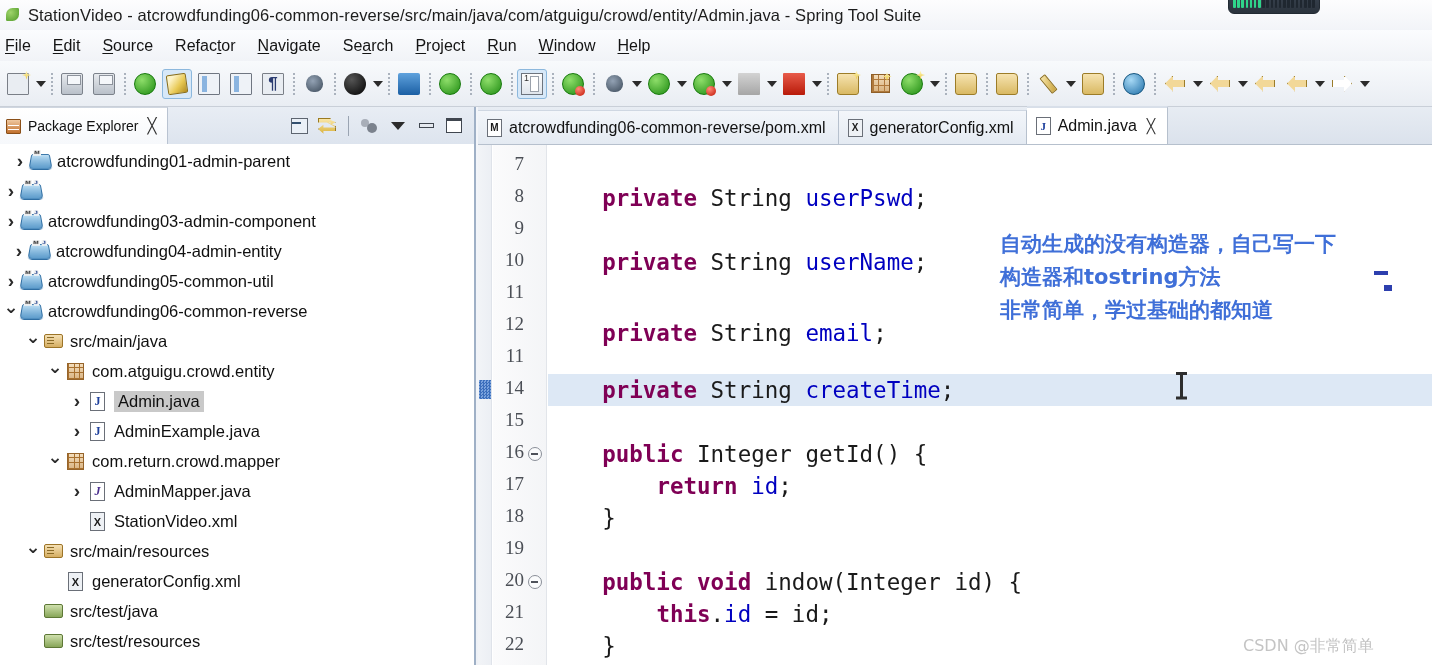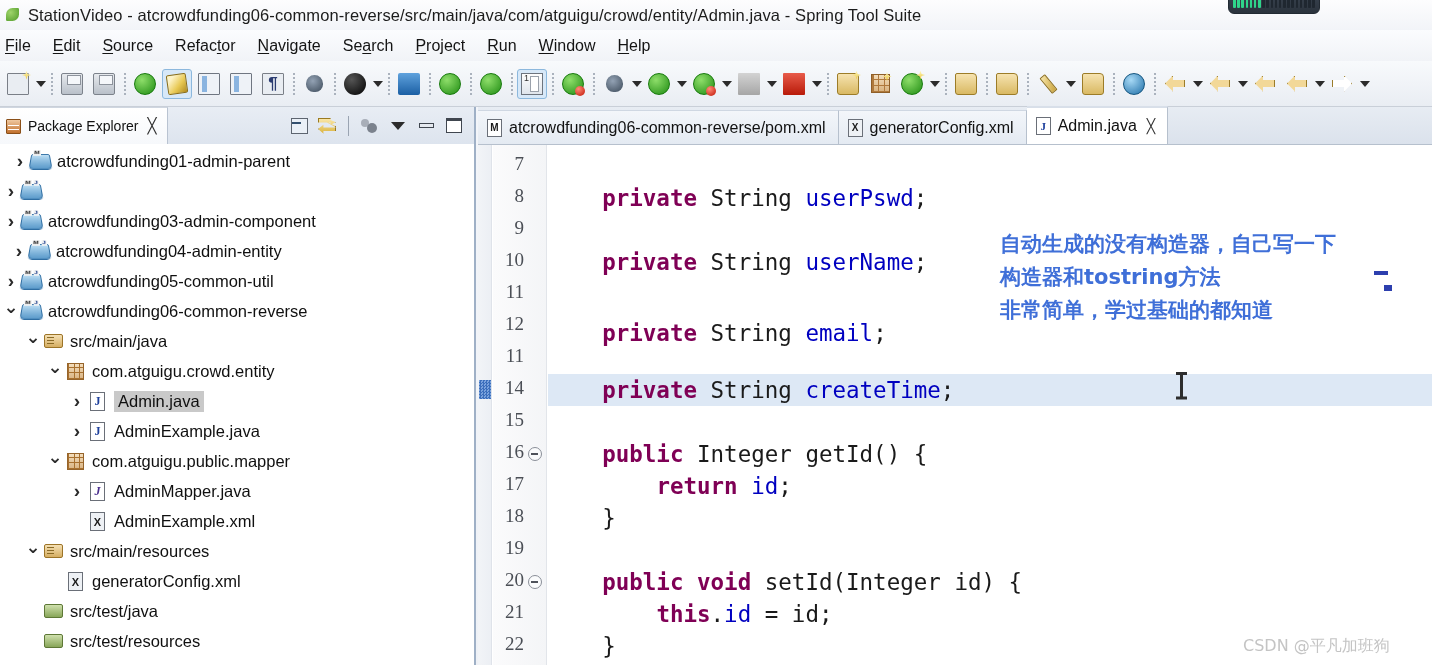--- a/index.html
+++ b/index.html
@@ -510,35 +510,35 @@
           <span class="tico">
             <span class="i-java"></span>
           </span>
           <span class="lbl">AdminExample.java</span>
         </div>
         <div class="trow" style="padding-left: 46px;">
           <span class="chev d"></span>
           <span class="tico">
             <span class="i-pkg"></span>
           </span>
-          <span class="lbl">com.atguigu.public.mapper</span>
+          <span class="lbl">com.return.crowd.mapper</span>
         </div>
         <div class="trow" style="padding-left: 68px;">
           <span class="chev r"></span>
           <span class="tico">
             <span class="i-java i-javaI"></span>
           </span>
           <span class="lbl">AdminMapper.java</span>
         </div>
         <div class="trow" style="padding-left: 68px;">
           <span class="chev "></span>
           <span class="tico">
             <span class="i-xml"></span>
           </span>
-          <span class="lbl">AdminExample.xml</span>
+          <span class="lbl">StationVideo.xml</span>
         </div>
         <div class="trow" style="padding-left: 24px;">
           <span class="chev d"></span>
           <span class="tico">
             <span class="i-srcf"></span>
           </span>
           <span class="lbl">src/main/resources</span>
         </div>
         <div class="trow" style="padding-left: 46px;">
           <span class="chev "></span>
@@ -617,21 +617,21 @@
           <div class="cl" style="top: 133px;"></div>
           <div class="cl" style="top: 172px;"><span class="pln">    </span><span class="kw">private</span><span class="pln"> </span><span class="ty">String</span><span class="pln"> </span><span class="fld">email</span><span class="pln">;</span></div>
           <div class="cl" style="top: 197px;"></div>
           <div class="hlbar" style="top: 229px;"></div>
           <div class="cl" style="top: 229px;"><span class="pln">    </span><span class="kw">private</span><span class="pln"> </span><span class="ty">String</span><span class="pln"> </span><span class="fld">createTime</span><span class="pln">;</span></div>
           <div class="cl" style="top: 261px;"></div>
           <div class="cl" style="top: 293px;"><span class="pln">    </span><span class="kw">public</span><span class="pln"> Integer getId() {</span></div>
           <div class="cl" style="top: 325px;"><span class="pln">        </span><span class="kw">return</span><span class="pln"> </span><span class="fld">id</span><span class="pln">;</span></div>
           <div class="cl" style="top: 357px;"><span class="pln">    }</span></div>
           <div class="cl" style="top: 389px;"></div>
-          <div class="cl" style="top: 421px;"><span class="pln">    </span><span class="kw">public</span><span class="pln"> </span><span class="kw">void</span><span class="pln"> setId(Integer id) {</span></div>
+          <div class="cl" style="top: 421px;"><span class="pln">    </span><span class="kw">public</span><span class="pln"> </span><span class="kw">void</span><span class="pln"> indow(Integer id) {</span></div>
           <div class="cl" style="top: 453px;"><span class="pln">        </span><span class="kw">this</span><span class="pln">.</span><span class="fld">id</span><span class="pln"> = id;</span></div>
           <div class="cl" style="top: 485px;"><span class="pln">    }</span></div>
         </div>
       <div class="ovmark" style="top:126px"></div>
       <div class="ovmark" style="top:140px;right:40px;width:8px;height:6px"></div>
     </div>
   </div>
 
   <div class="annot" id="annot" style="color: rgb(63, 111, 216); font-weight: bold;"><div>自动生成的没有构造器，自己写一下</div><div>构造器和tostring方法</div><div>非常简单，学过基础的都知道</div></div>
 
@@ -653,15 +653,15 @@
       <span class="bar"></span>
       <span class="bar"></span>
       <span class="bar"></span>
       <span class="bar"></span>
       <span class="bar"></span>
       <span class="bar"></span>
       <span class="bar"></span>
       <span class="bar"></span>
     </div>
 
-  <div class="watermark">CSDN @平凡加班狗</div>
+  <div class="watermark">CSDN @非常简单</div>
 
 </div>
 
 </body></html>

